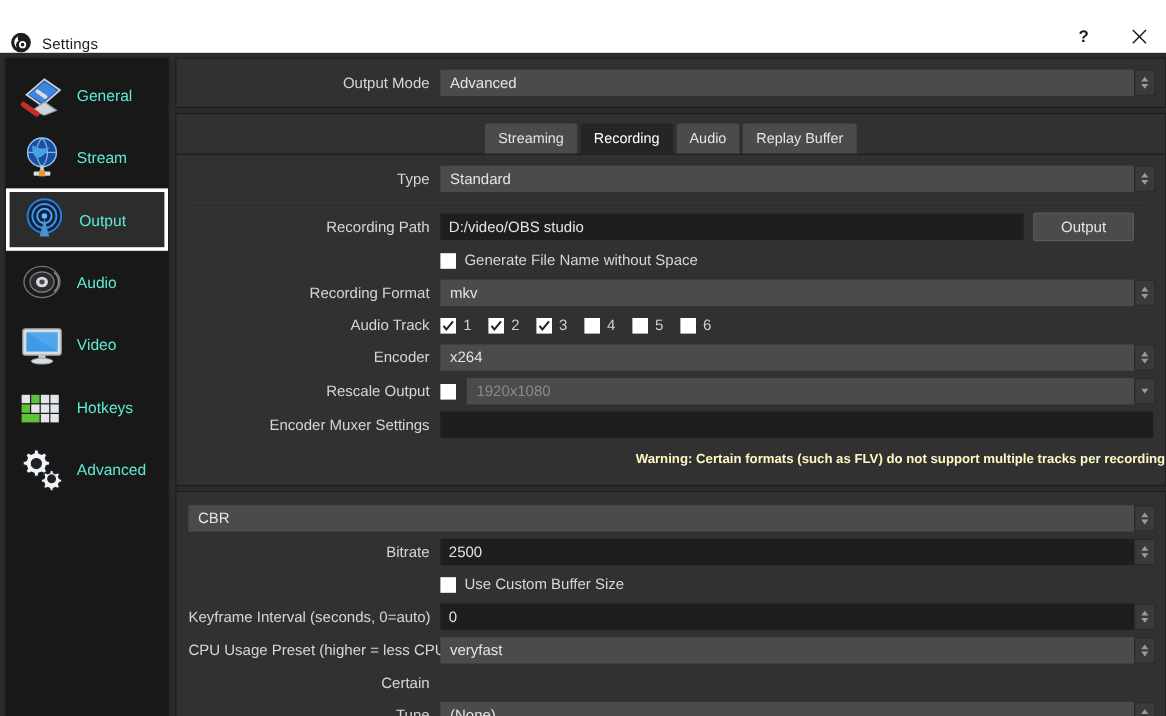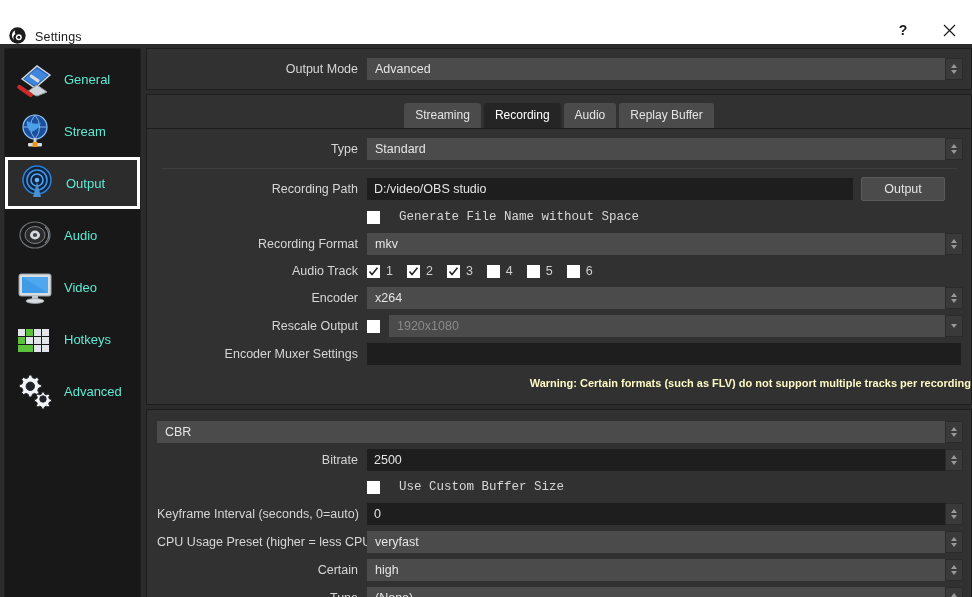--- a/index.html
+++ b/index.html
@@ -210,25 +210,24 @@
   
   .cb {
     width: 13px; height: 13px;
     background: #ffffff;
     flex: 0 0 13px;
     display: flex; align-items: center; justify-content: center;
   }
   .cb svg { display: block; }
   .cb-row { display: flex; align-items: center; }
   .cb-text {
-    margin-left: 19px;
+    margin-left: 7px;
     font-size: 12.5px;
     color: #d6d6d6;
     white-space: nowrap;
-    font-family: Liberation Mono, monospace;
   }
 
   .track-group { display: flex; align-items: center; gap: 0; }
   .track-item { display: flex; align-items: center; margin-right: 14px; }
   .track-num { margin-left: 6px; font-size: 12.5px; color: #cfcfcf; }
 
   .divider {
     height: 1px;
     background: #242424;
     border-bottom: 1px solid #3d3d3d;
@@ -610,31 +609,20 @@
             <span class="spin">
               <span class="chev up"></span>
               <span class="chev down"></span>
             </span>
           </span>
         </span>
       </div>
 
       <div class="row">
         <span class="row-label">Certain</span>
-        <span class="row-field">
-          <span class="combo-wrap">
-            <span class="combo">
-              <span class="combo-text">high</span>
-            </span>
-            <span class="spin">
-              <span class="chev up"></span>
-              <span class="chev down"></span>
-            </span>
-          </span>
-        </span>
       </div>
 
       <div class="row">
         <span class="row-label">Tune</span>
         <span class="row-field">
           <span class="combo-wrap">
             <span class="combo">
               <span class="combo-text">(None)</span>
             </span>
             <span class="spin">

